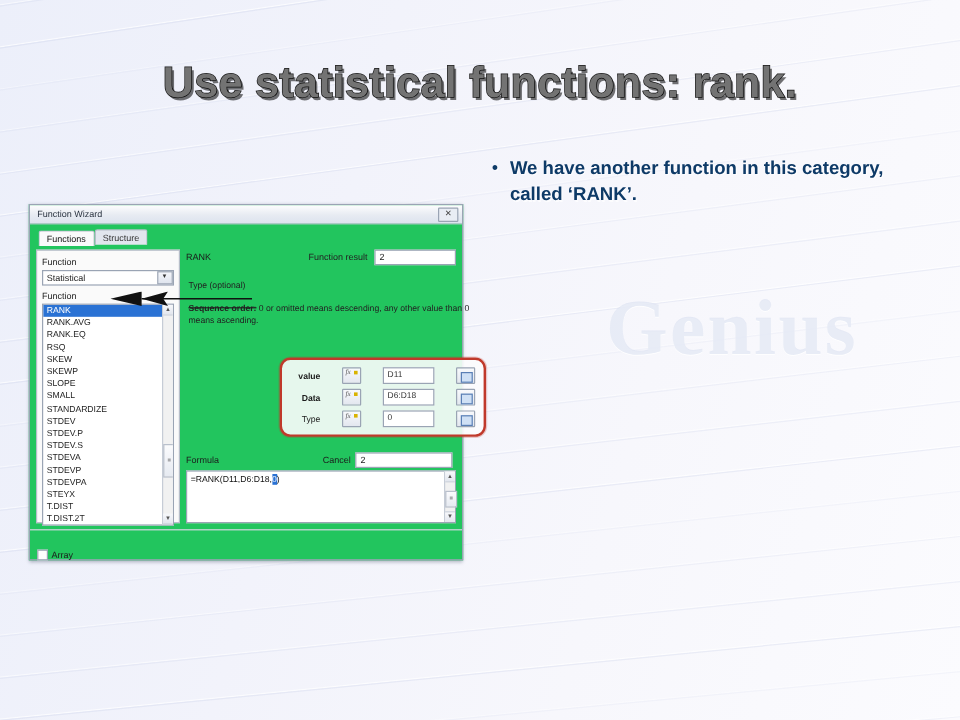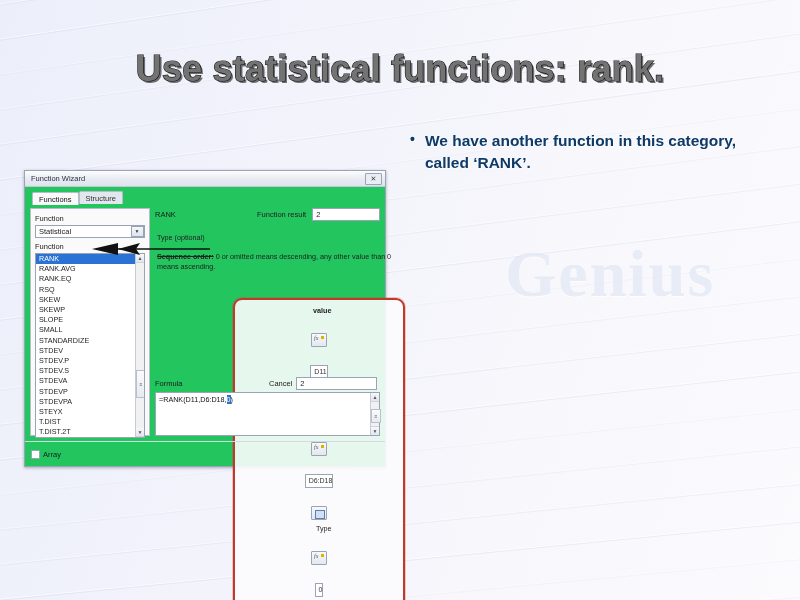--- a/index.html
+++ b/index.html
@@ -132,21 +132,21 @@
   .desc .strike{text-decoration:line-through;font-weight:bold;}
 
   
   #args-box{
     position:absolute;left:78px;top:90px;width:172px;
     border:2px solid #c0392b;border-radius:9px;
     background:rgba(252,252,253,.9);
     padding:6px 7px;box-sizing:border-box;
     box-shadow:0 0 0 1px rgba(192,57,43,.25);
   }
-  .arg-row{display:flex;align-items:center;gap:18px;margin-bottom:4px;flex-direction:column;}
+  .arg-row{display:flex;align-items:center;gap:18px;margin-bottom:4px;}
   .arg-row:last-child{margin-bottom:0;}
   .arg-lbl{width:25px;text-align:right;font-size:7.2px;}
   .arg-lbl.b{font-weight:bold;}
   .fx-btn{
     width:14px;height:12px;background:linear-gradient(#f8f9fc,#e3e7ef);
     border:1px solid #9aa4b4;border-radius:1px;position:relative;
   }
   .fx-btn::before{
     content:"fx";position:absolute;left:2px;top:1px;font-size:6px;
     font-style:italic;color:#555;font-family:"Liberation Serif",serif;
@@ -189,21 +189,21 @@
   #formula-scroll .sb.up{top:0;border-bottom:1px solid #cdd3dd;}
   #formula-scroll .sb.dn{bottom:0;border-top:1px solid #cdd3dd;}
   #formula-scroll .th{position:absolute;left:0;top:16px;width:8px;height:12px;
     background:linear-gradient(#fbfbfd,#e6eaf1);border:1px solid #b9c0cc;
     font-size:5px;color:#666;text-align:center;line-height:12px;}
 
   
   #footer{
     position:absolute;left:0;bottom:0;width:100%;height:26px;
     border-top:1px solid #d3d8e2;
-    display:flex;align-items:center;padding:0 6px;box-sizing:border-box;
+    display:flex;align-items:flex-end;padding:0 6px;box-sizing:border-box;
   }
   #array-check{display:flex;align-items:center;gap:3px;font-size:7.5px;}
   #array-check .box{width:7px;height:7px;border:1px solid #9aa4b4;background:#fff;}
   #footer .spacer{flex:1;}
   .dbtn{
     width:45px;height:13px;margin-left:5px;
     background:linear-gradient(#fcfcfd,#e8ecf3);
     border:1px solid #9aa4b4;border-radius:2px;
     font-size:7.5px;line-height:12px;text-align:center;color:#1d1d1d;
   }

